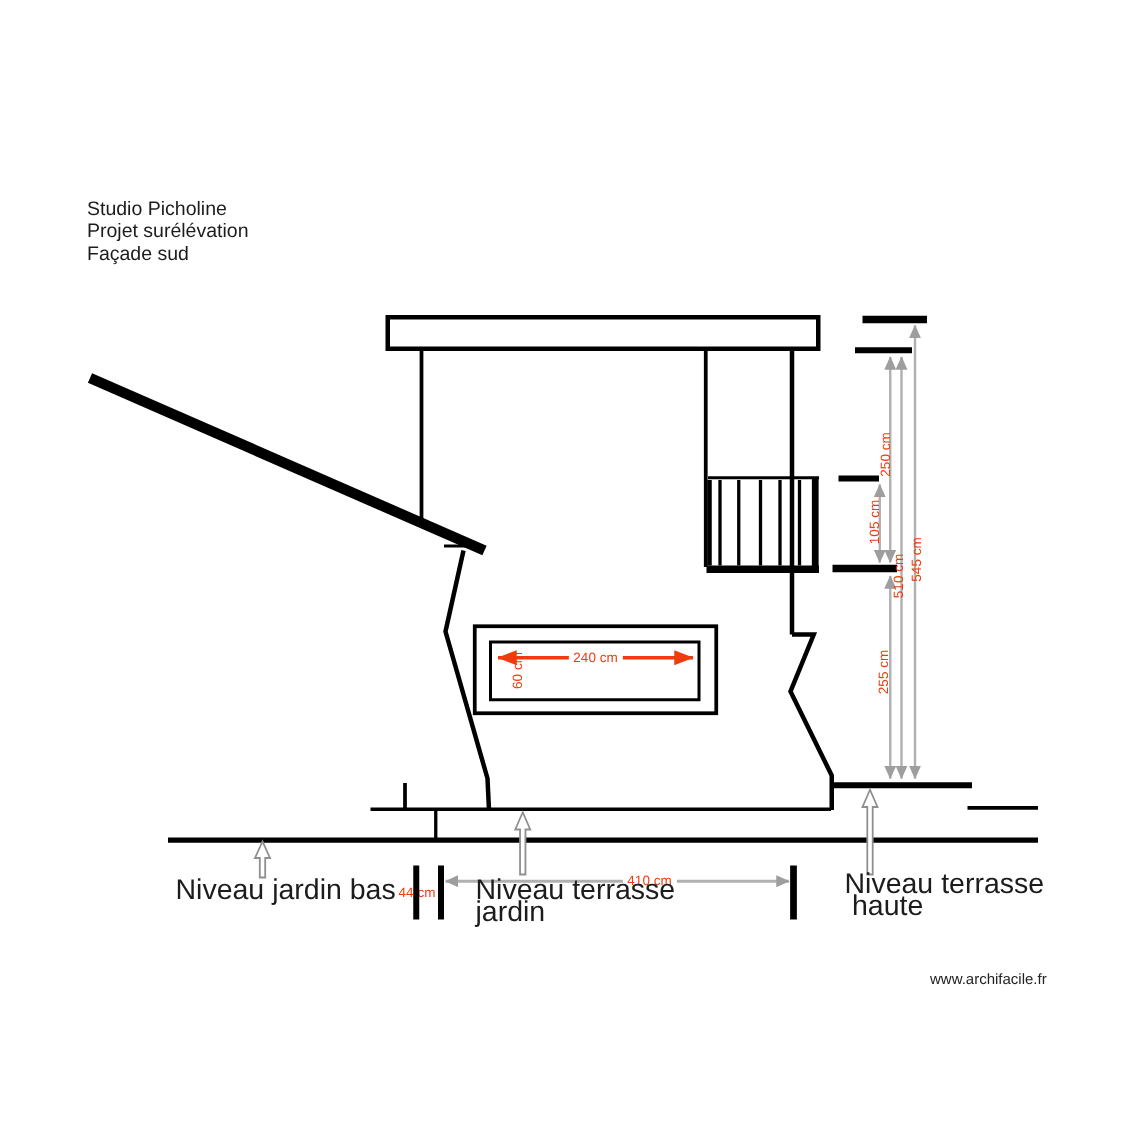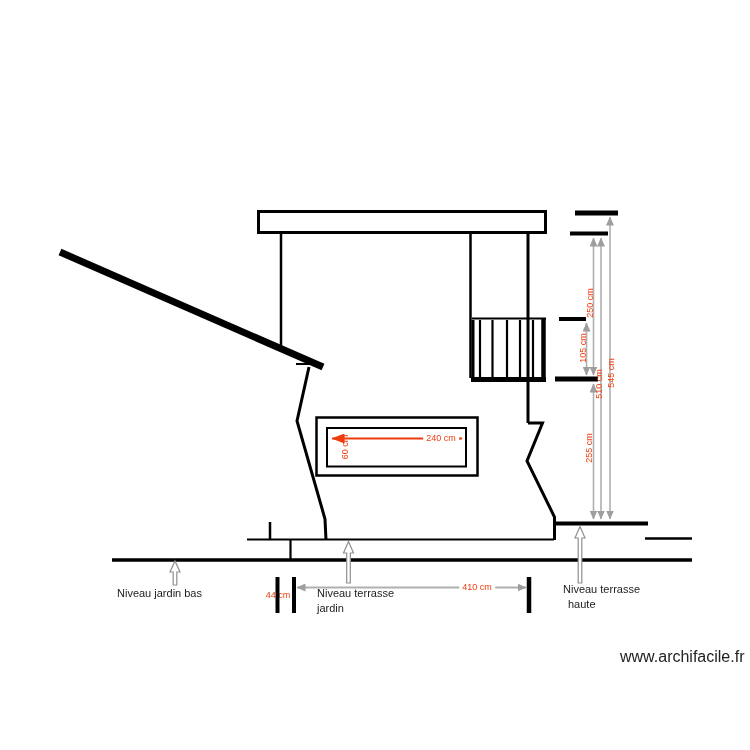--- a/index.html
+++ b/index.html
@@ -1,28 +1,28 @@
 <!DOCTYPE html>
 <html style="--red: #ee3c0e; --gray: #b0b0b0; --black: #000000; --bg: #ffffff;"><head>
 <meta charset="utf-8">
 <style>
   :root{ --red:#ee3c0e; --gray:#b0b0b0; --black:#000000; --bg:#ffffff; }
   html,body{margin:0;padding:0;background:#fff;}
   #canvas{position:relative;width:750px;height:750px;background:var(--bg);overflow:hidden;
           font-family:"Liberation Sans",sans-serif;}
   #drawing{position:absolute;left:0;top:0;z-index:1;}
   .under{z-index:0;}
-  .label{position:absolute;z-index:2;font-size:11px;color:#1c1c1c;white-space:nowrap;line-height:15px;}
+  .label{position:absolute;z-index:2;font-size:19px;color:#1c1c1c;white-space:nowrap;line-height:15px;}
   .titleblock{position:absolute;left:58px;top:131px;z-index:2;font-size:13px;color:#1c1c1c;line-height:15px;}
   .dim{position:absolute;font-size:9px;color:var(--red);white-space:nowrap;z-index:2;}
-  .dim.center{transform:translate(-50%,-50%);margin-left:44px;}
+  .dim.center{transform:translate(-50%,-50%);}
   .dim.vert{transform:translate(-50%,-50%) rotate(-90deg);}
   .dim.bg{background:var(--bg);padding:0 3px;}
   .dim.under{z-index:0;transform:translate(-50%,-50%);}
-  .watermark{position:absolute;left:620px;top:648px;z-index:2;font-size:16px;color:#222;}
+  .watermark{position:absolute;left:620px;top:648px;z-index:2;font-size:10px;color:#222;}
   
   .k{stroke:var(--black);fill:none;}
   .g{stroke:var(--gray);fill:none;}
   .wh{fill:var(--bg);stroke:var(--black);}
   .lvlarrow{fill:#ffffff;stroke:#8f8f8f;stroke-width:1.2;}
 </style>
 </head>
 <body>
 
 <div id="canvas">
@@ -108,20 +108,25 @@
       <line class="k" x1="529" y1="577" x2="529" y2="613" stroke-width="4.5"></line>
     </g>
 
     <g>
       <path class="lvlarrow" d="M175,561 L170,572 L173.2,572 L173.2,585 L176.8,585 L176.8,572 L180,572 Z"></path>
       <path class="lvlarrow" d="M348.5,541.5 L343.5,553 L346.7,553 L346.7,583 L350.3,583 L350.3,553 L353.5,553 Z"></path>
       <path class="lvlarrow" d="M580,526.5 L575,538 L578.2,538 L578.2,583 L581.8,583 L581.8,538 L585,538 Z"></path>
     </g>
   </svg>
 
+  <div class="titleblock">
+    <div>Studio Picholine</div>
+    <div>Projet surélévation</div>
+    <div>Façade sud</div>
+  </div>
 
   <div class="dim center bg" style="left:397px;top:438px;">240 cm</div>
   <div class="dim vert" style="left:345px;top:447px;">60 cm</div>
 
   <div class="dim vert" style="left:583px;top:348px;">105 cm</div>
   <div class="dim vert" style="left:590px;top:303px;">250 cm</div>
   <div class="dim vert" style="left:589px;top:448px;">255 cm</div>
   <div class="dim vert" style="left:599px;top:384px;">510 cm</div>
   <div class="dim vert" style="left:611px;top:373px;">545 cm</div>
 

